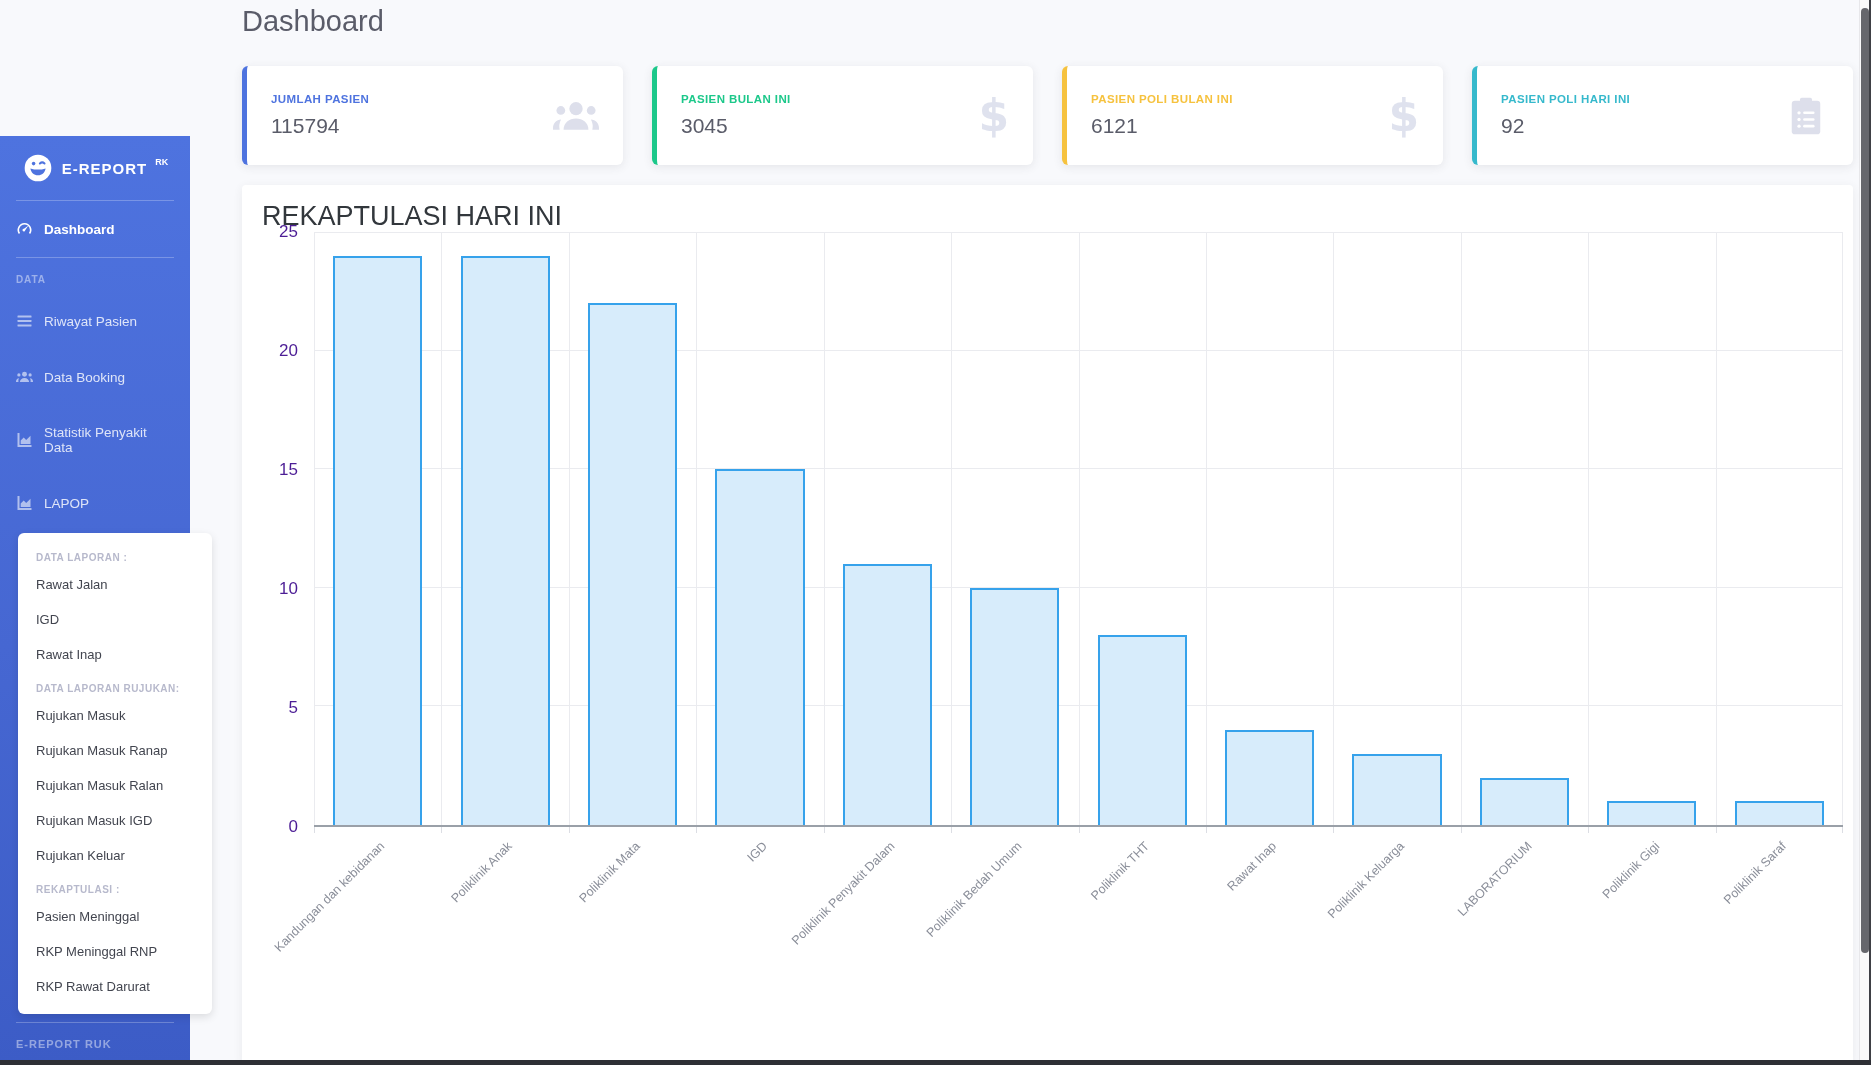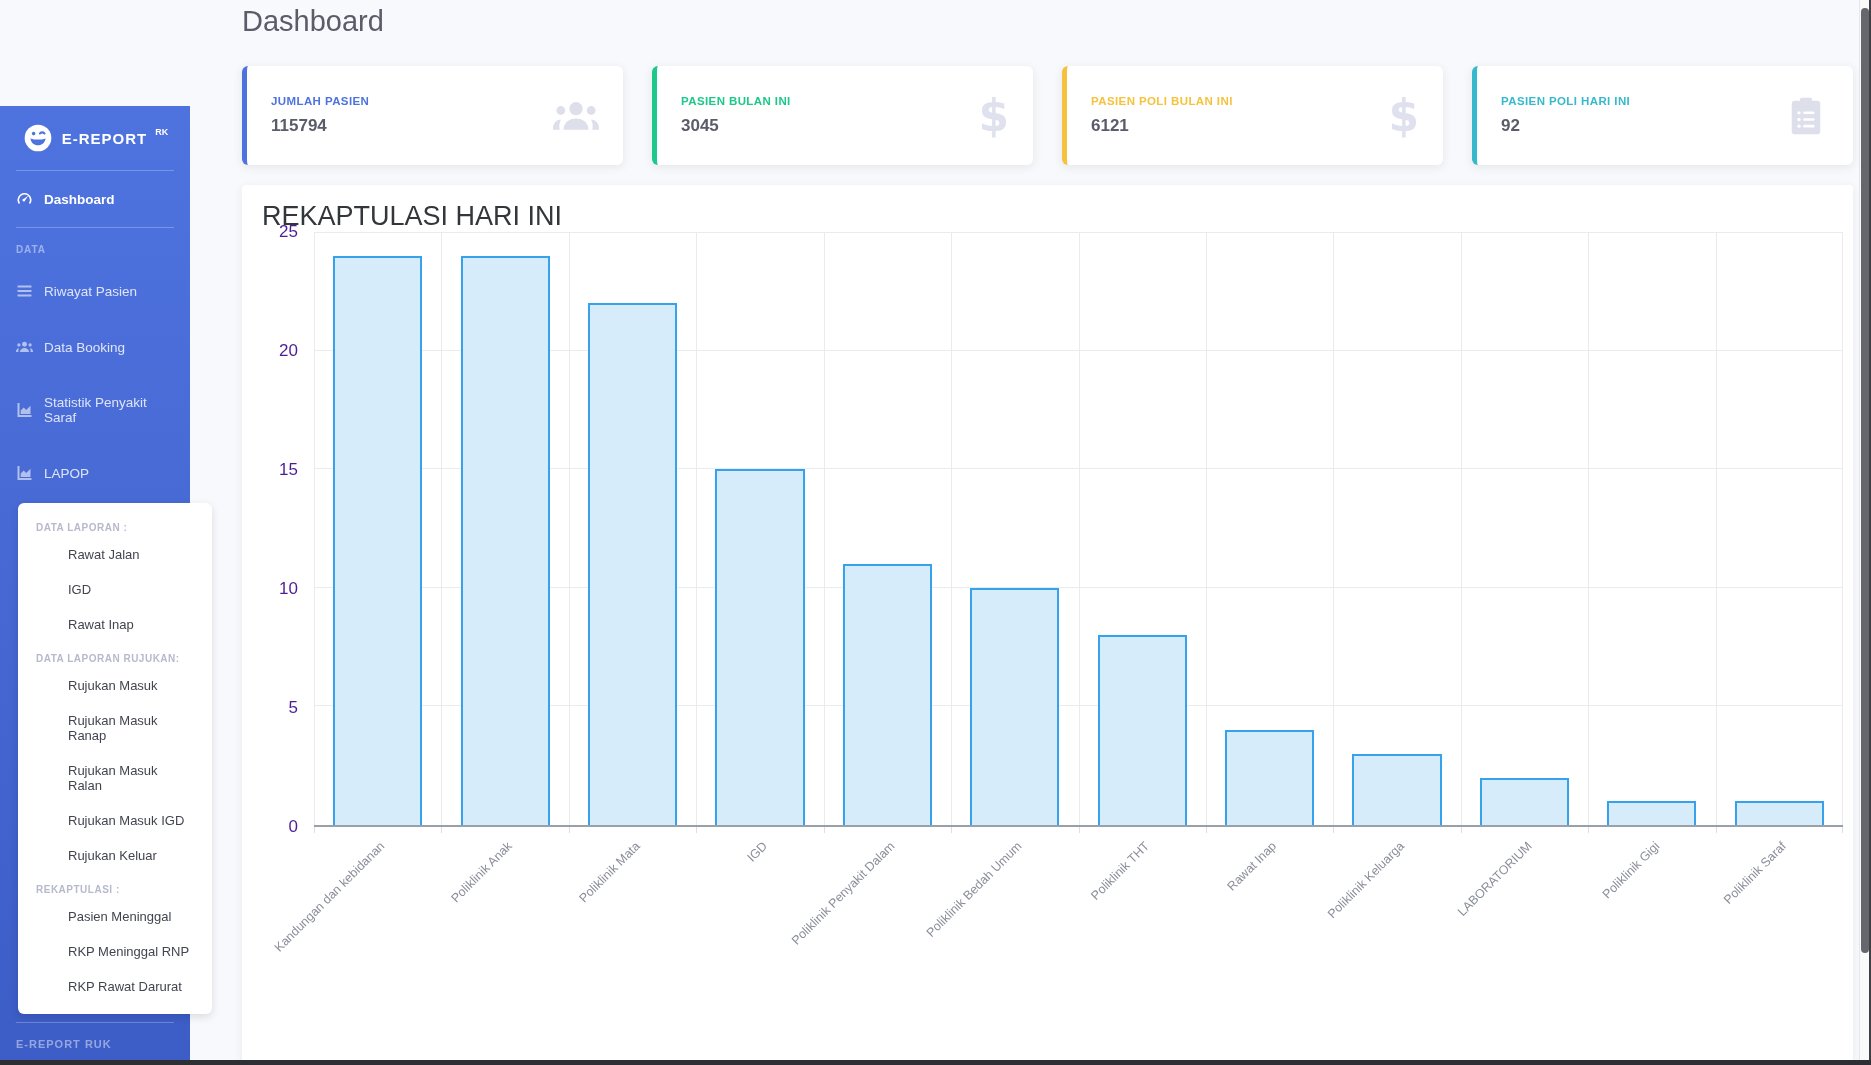--- a/index.html
+++ b/index.html
@@ -31,21 +31,21 @@
   .nav-item.active .nav-icon { opacity:1; }
   .nav-icon svg { width:17px; height:16px; display:block; }
   .nav-chevron { margin-left:auto; display:inline-flex; opacity:.7; }
   .nav-chevron svg { width:12px; height:12px; }
   .nav-heading { padding:16px 16px 8px; font-size:10px; font-weight:bold; letter-spacing:.9px; color:rgba(255,255,255,.45); }
   .submenu {
     margin:2px 0 8px 18px; width:194px; background:#fff; border-radius:6px;
     padding:8px 0 10px; box-shadow:0 3px 9px rgba(0,0,0,.12); position:relative; z-index:7;
   }
   .submenu-heading { padding:11px 18px 4px; font-size:10px; font-weight:bold; letter-spacing:.5px; color:#b7b9cc; }
-  .submenu-item { display:block; padding:10px 18px; font-size:13px; color:#42454f; text-decoration:none; cursor:pointer;margin-left:32px; }
+  .submenu-item { display:block; padding:10px 18px; font-size:13px; color:#42454f; text-decoration:none; cursor:pointer; }
   .sidebar-footer-heading { padding:15px 16px; font-size:11px; font-weight:bold; letter-spacing:1px; color:rgba(255,255,255,.45); }
 
   
   .main { flex:1; display:flex; flex-direction:column; min-width:0; }
   .topbar {
     height:64px; background:#fff; box-shadow:0 2px 4px rgba(58,59,69,.12);
     display:flex; align-items:center; justify-content:flex-end; padding-right:30px;
     position:relative; z-index:2;
   }
   .topbar-divider { width:1px; height:38px; background:#e3e6f0; margin-right:26px; }
@@ -55,21 +55,21 @@
   .content { flex:1; padding:30px 18px 0 52px; }
   .page-title { font-size:29px; font-weight:400; color:#5a5c69; margin:0 0 28px; }
 
   .cards { display:flex; gap:29px; }
   .card {
     flex:1; background:#fff; border-radius:6px; border-left:5px solid #4e73df;
     box-shadow:0 2px 10px rgba(58,59,69,.1); height:99px;
     display:flex; align-items:center; justify-content:space-between; padding:0 24px;
   }
   .card-label { font-size:11.5px; font-weight:bold; letter-spacing:.4px; margin-bottom:9px; }
-  .card-value { font-size:17px; font-weight:bold; color:#5a5c69; }
+  .card-value { font-size:21px; font-weight:normal; color:#5a5c69; }
   .card-icon { display:flex; color:#dddfeb; }
   .card-icon svg { width:46px; height:38px; }
   .dollar-glyph { font-size:44px; font-weight:bold; color:#dfe2ee; line-height:1; font-family:"DejaVu Sans", sans-serif; }
 
   
   .chart-card {
     margin-top:20px; background:#fff; border-radius:4px;
     box-shadow:0 2px 10px rgba(58,59,69,.08);
     padding:12px 10px 0 20px; height:880px; overflow:hidden; position:relative;
   }
@@ -154,21 +154,21 @@
           </span>
           <span class="nav-label">Data Booking</span>
         </a>
         <a class="nav-item">
           <span class="nav-icon">
             <svg viewBox="0 0 16 16" fill="currentColor">
               <path d="M1 1h2v12h12v2H1z"></path>
               <path d="M4.2 12V8.6l3-3 2.5 2.5 4.3-4.3V12z"></path>
             </svg>
           </span>
-          <span class="nav-label">Statistik Penyakit Saraf</span>
+          <span class="nav-label">Statistik Penyakit Data</span>
         </a>
         <a class="nav-item">
           <span class="nav-icon">
             <svg viewBox="0 0 16 16" fill="currentColor">
               <path d="M1 1h2v12h12v2H1z"></path>
               <path d="M4.2 12V8.6l3-3 2.5 2.5 4.3-4.3V12z"></path>
             </svg>
           </span>
           <span class="nav-label">LAPOP</span>
         </a>

